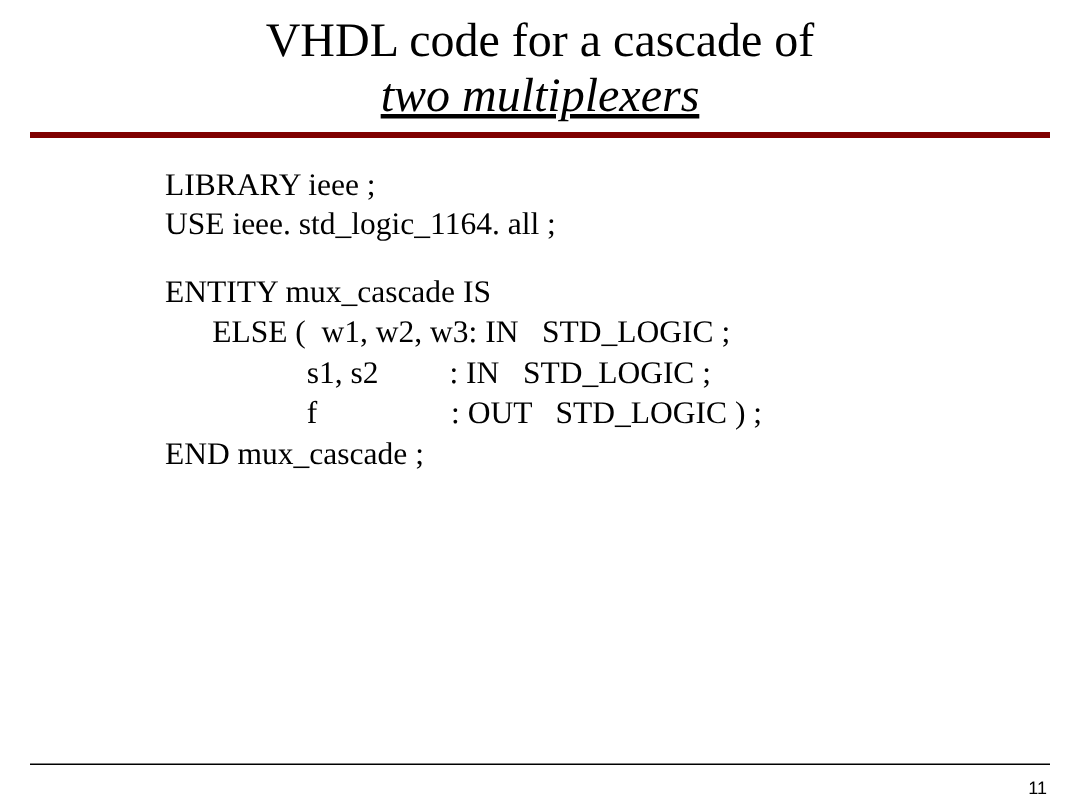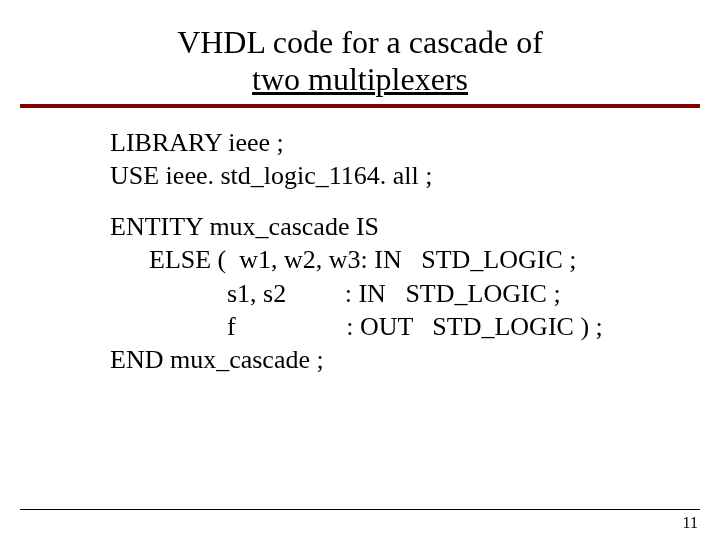--- a/index.html
+++ b/index.html
@@ -15,52 +15,53 @@
   .slide {
     position: relative;
     width: 720px;
     height: 540px;
     box-sizing: border-box;
   }
   .title {
     text-align: center;
     font-size: 32px;
     line-height: 1.15;
-    padding-top: 24px;
+    padding-top: 8px;
   }
   .title .underline {
     text-decoration: underline;
+    font-style: italic;
   }
   .rule-top {
     margin: 6px 20px 0 20px;
     border-top: 4px solid #800000;
   }
   .body {
     margin: 18px 0 0 110px;
-    font-size: 26px;
+    font-size: 21px;
     line-height: 1.28;
   }
   .blk {
     margin-bottom: 18px;
     white-space: pre;
   }
   .rule-bottom {
     position: absolute;
     left: 0;
     right: 0;
     bottom: 30px;
     margin: 0 20px;
     border-top: 1px solid #000;
   }
   .pagenum {
     position: absolute;
     right: 22px;
     bottom: 8px;
-    font-size: 16px;
-    font-family: Liberation Serif, serif;
+    font-size: 12px;
+    font-family: Liberation Sans, sans-serif;
     color: #000;
   }
 </style>
 </head>
 <body>
 
 <div class="slide">
 
   <div class="title">
     <span>VHDL code for a cascade of</span><br>

